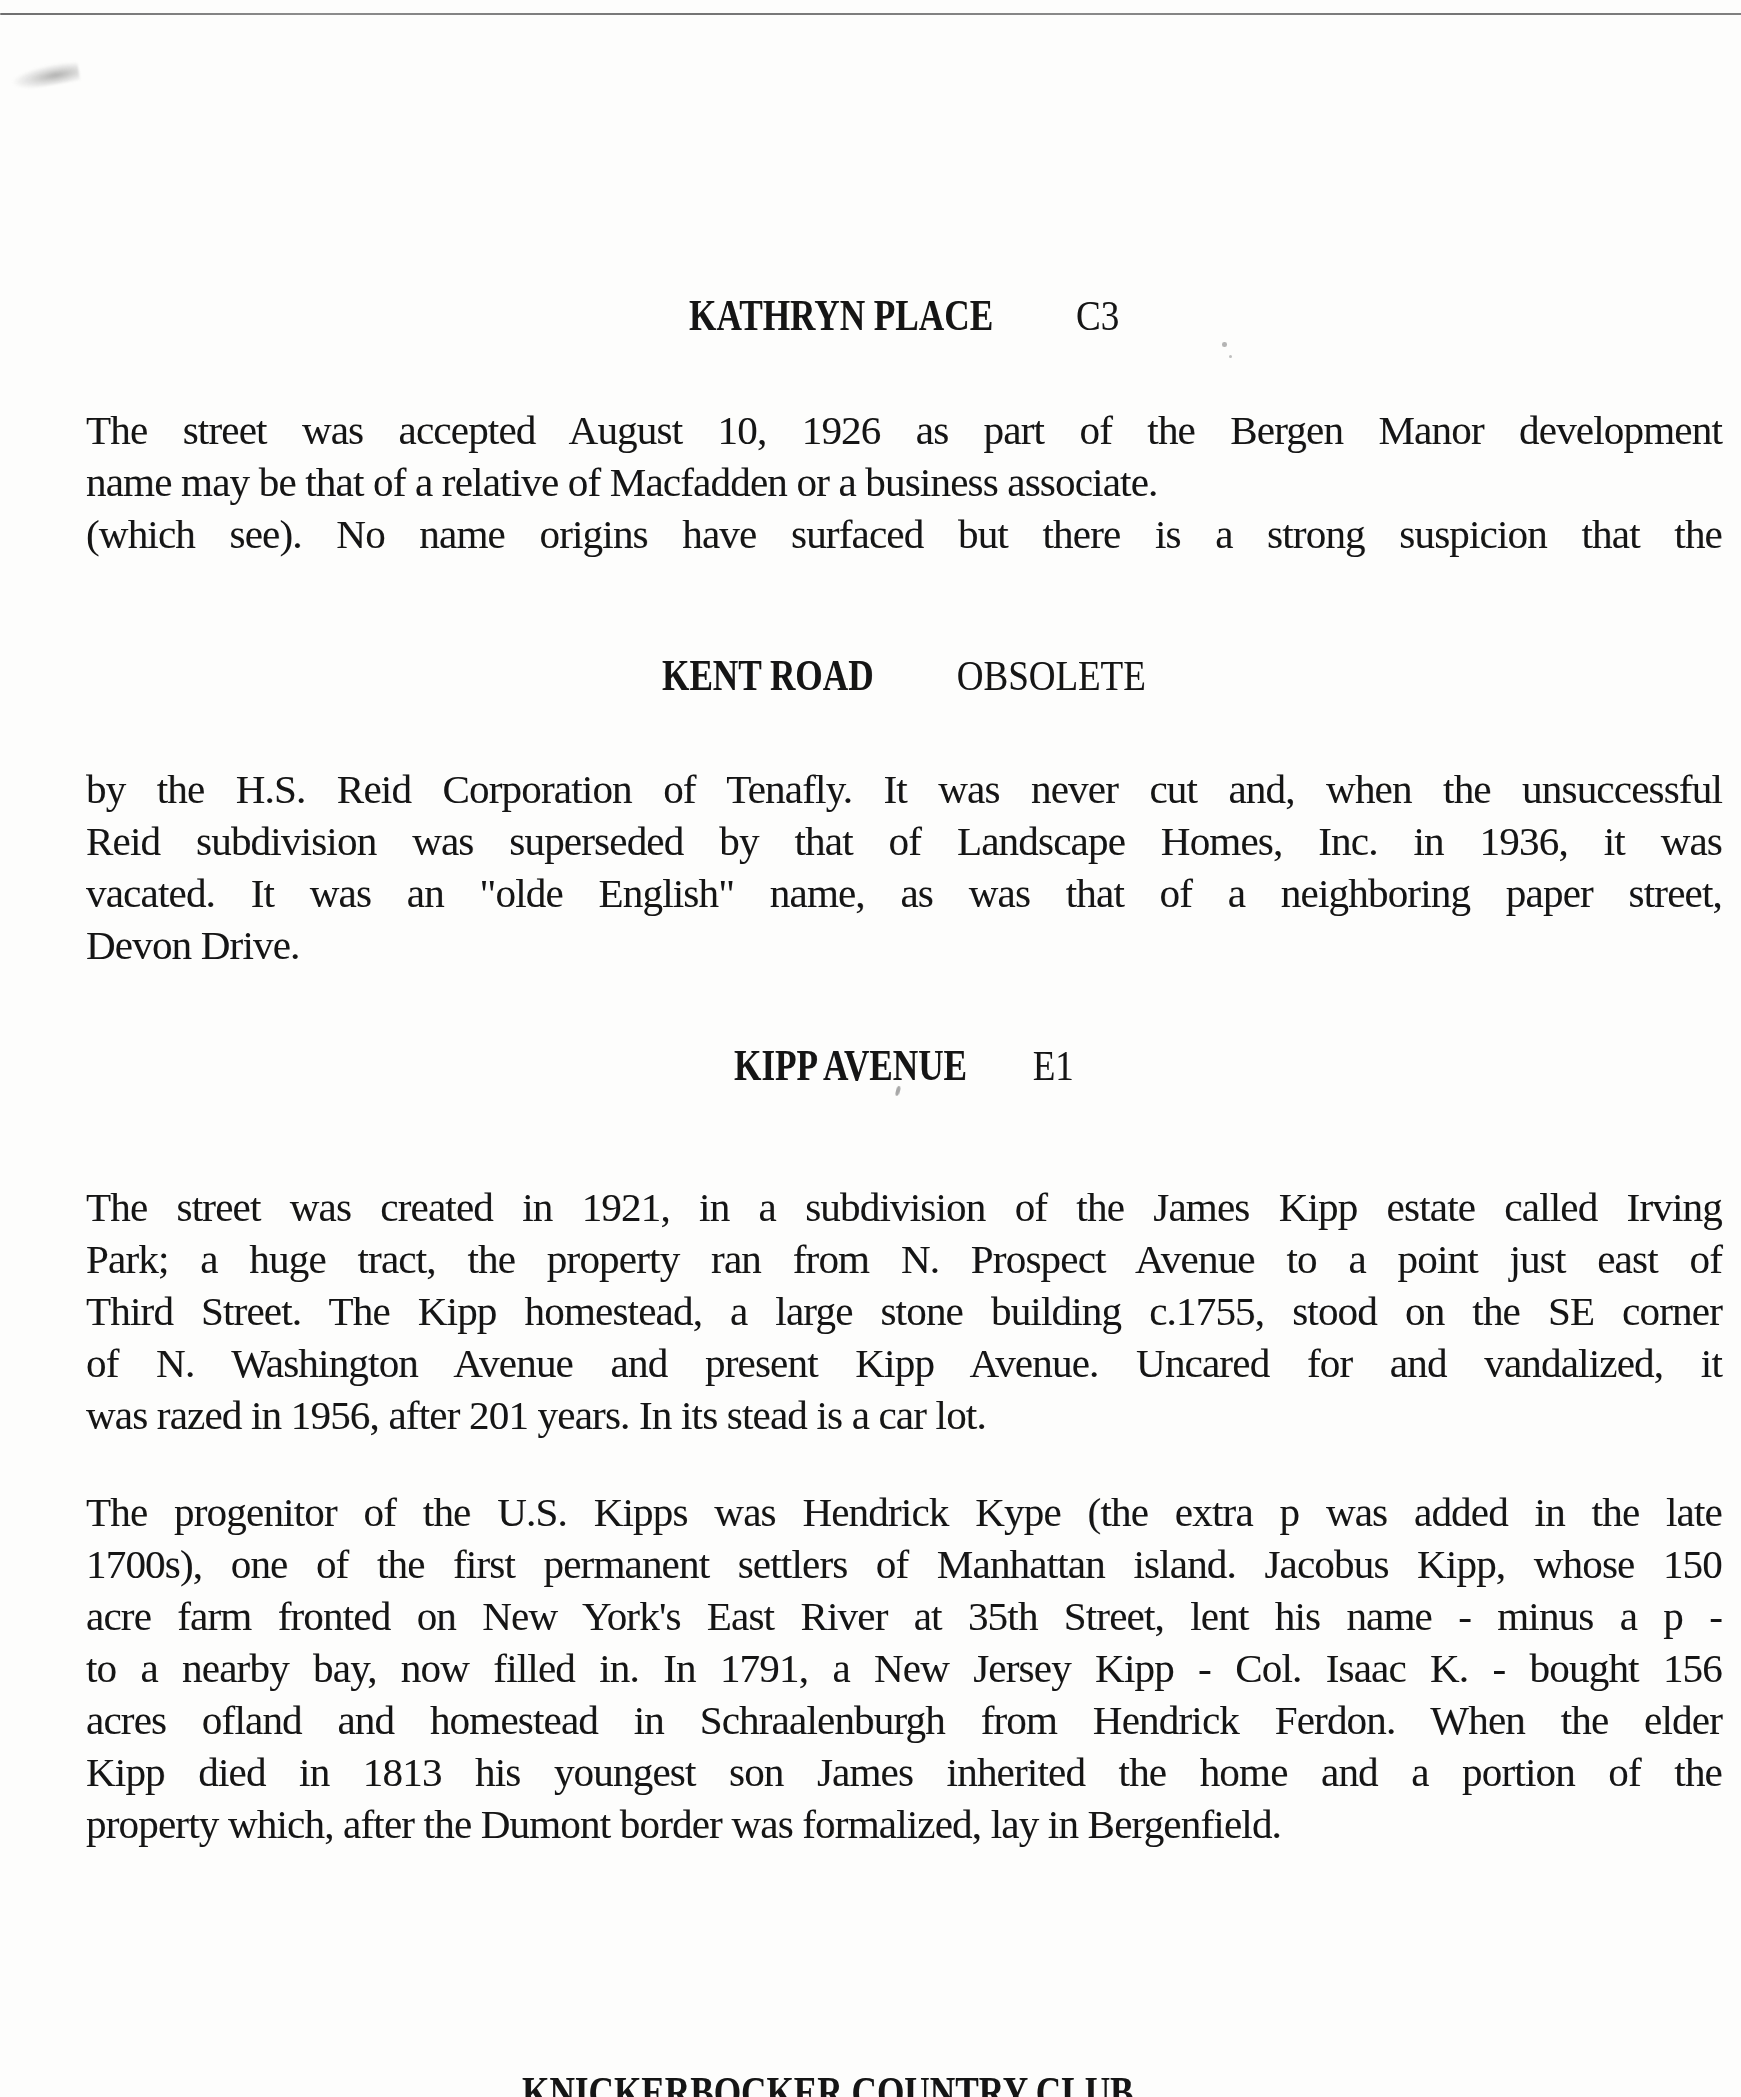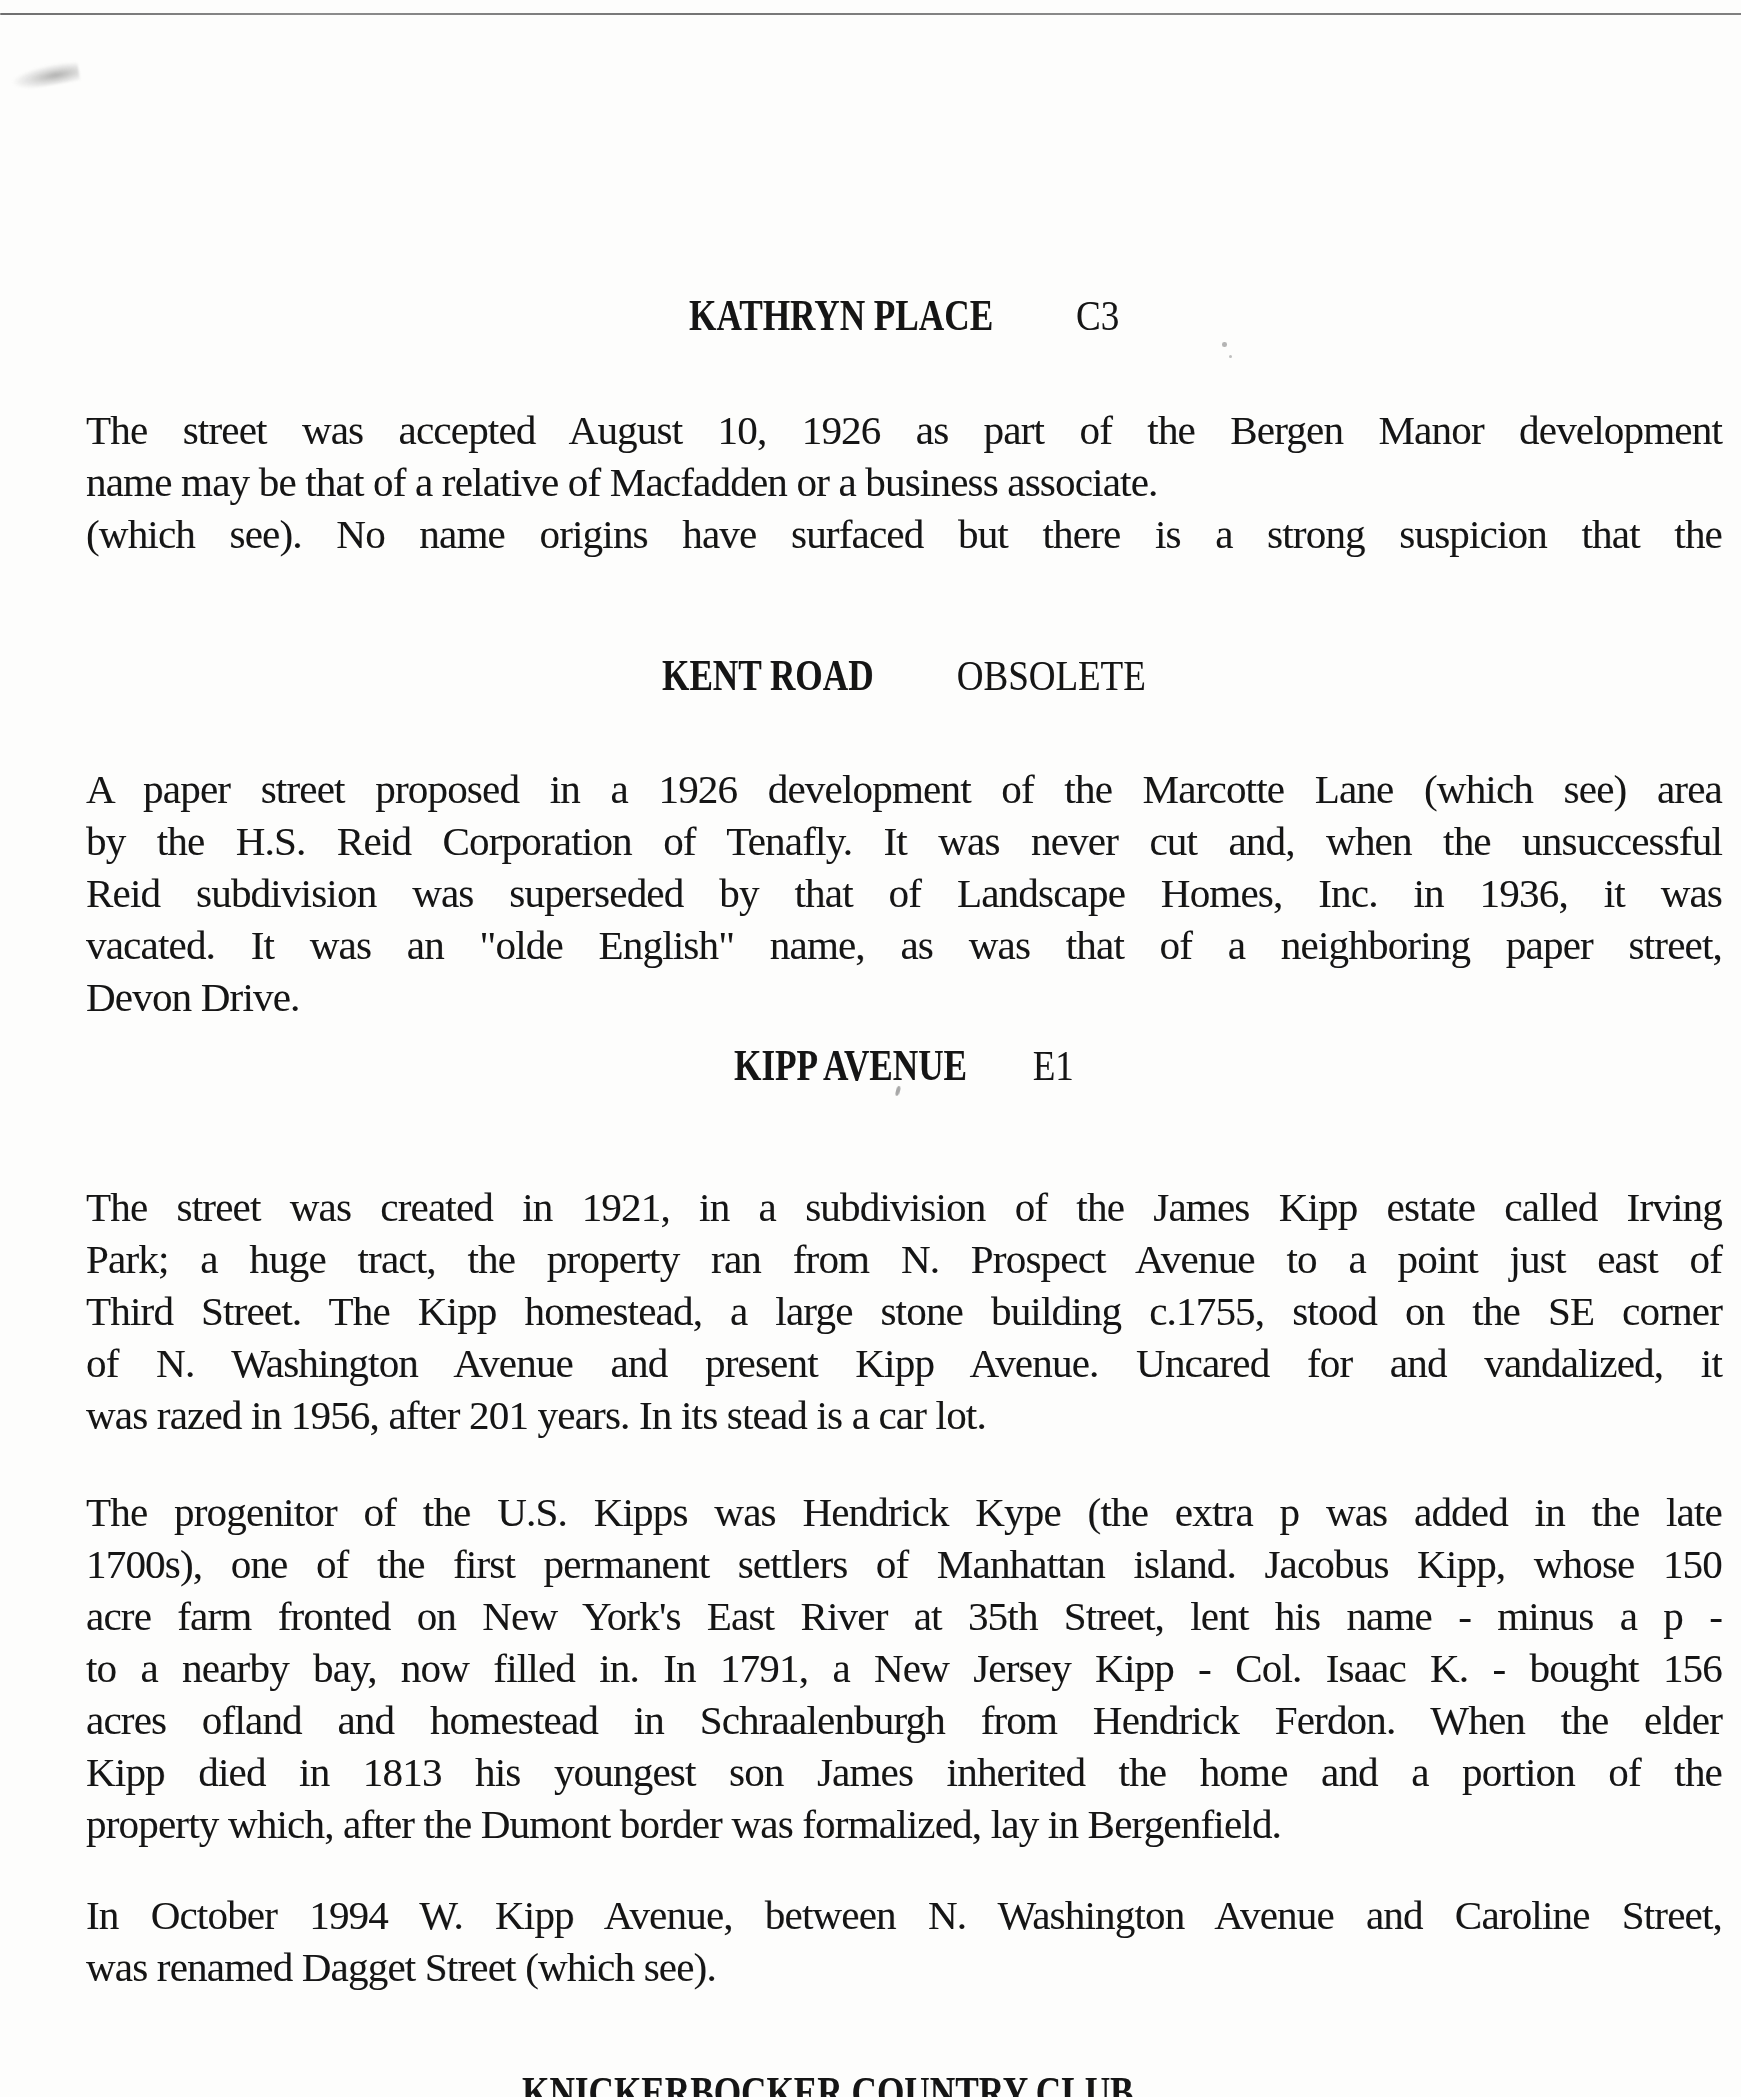--- a/index.html
+++ b/index.html
@@ -80,21 +80,20 @@
     <div class="line">The street was accepted August 10, 1926 as part of the Bergen Manor development</div>
     <div class="line short">name may be that of a relative of Macfadden or a business associate.</div>
     <div class="line">(which see). No name origins have surfaced but there is a strong suspicion that the</div>
   </div>
 
   <div class="block heading-row" style="top:650px;">
     <span class="heading">KENT ROAD</span>
     <span class="hlabel">OBSOLETE</span>
   </div>
   <div class="block para" style="top:763px;">
-    <div class="line">A paper street proposed in a 1926 development of the Marcotte Lane (which see) area</div>
     <div class="line">by the H.S. Reid Corporation of Tenafly. It was never cut and, when the unsuccessful</div>
     <div class="line">Reid subdivision was superseded by that of Landscape Homes, Inc. in 1936, it was</div>
     <div class="line">vacated. It was an "olde English" name, as was that of a neighboring paper street,</div>
     <div class="line short">Devon Drive.</div>
   </div>
 
   <div class="block heading-row" style="top:1040px;">
     <span class="heading">KIPP AVENUE</span>
     <span class="hlabel">E1</span>
   </div>
@@ -107,23 +106,19 @@
   </div>
   <div class="block para" style="top:1486px;">
     <div class="line">The progenitor of the U.S. Kipps was Hendrick Kype (the extra p was added in the late</div>
     <div class="line">1700s), one of the first permanent settlers of Manhattan island. Jacobus Kipp, whose 150</div>
     <div class="line">acre farm fronted on New York's East River at 35th Street, lent his name - minus a p -</div>
     <div class="line">to a nearby bay, now filled in. In 1791, a New Jersey Kipp - Col. Isaac K. - bought 156</div>
     <div class="line">acres ofland and homestead in Schraalenburgh from Hendrick Ferdon. When the elder</div>
     <div class="line">Kipp died in 1813 his youngest son James inherited the home and a portion of the</div>
     <div class="line short">property which, after the Dumont border was formalized, lay in Bergenfield.</div>
   </div>
-  <div class="block para" style="top:1889px;">
-    <div class="line">In October 1994 W. Kipp Avenue, between N. Washington Avenue and Caroline Street,</div>
-    <div class="line short">was renamed Dagget Street (which see).</div>
-  </div>
 
   <div class="block heading-row" style="top:2067px;">
     <span class="heading">KNICKERBOCKER COUNTRY CLUB</span>
   </div>
 
 </div>
 
 
 </body></html>

